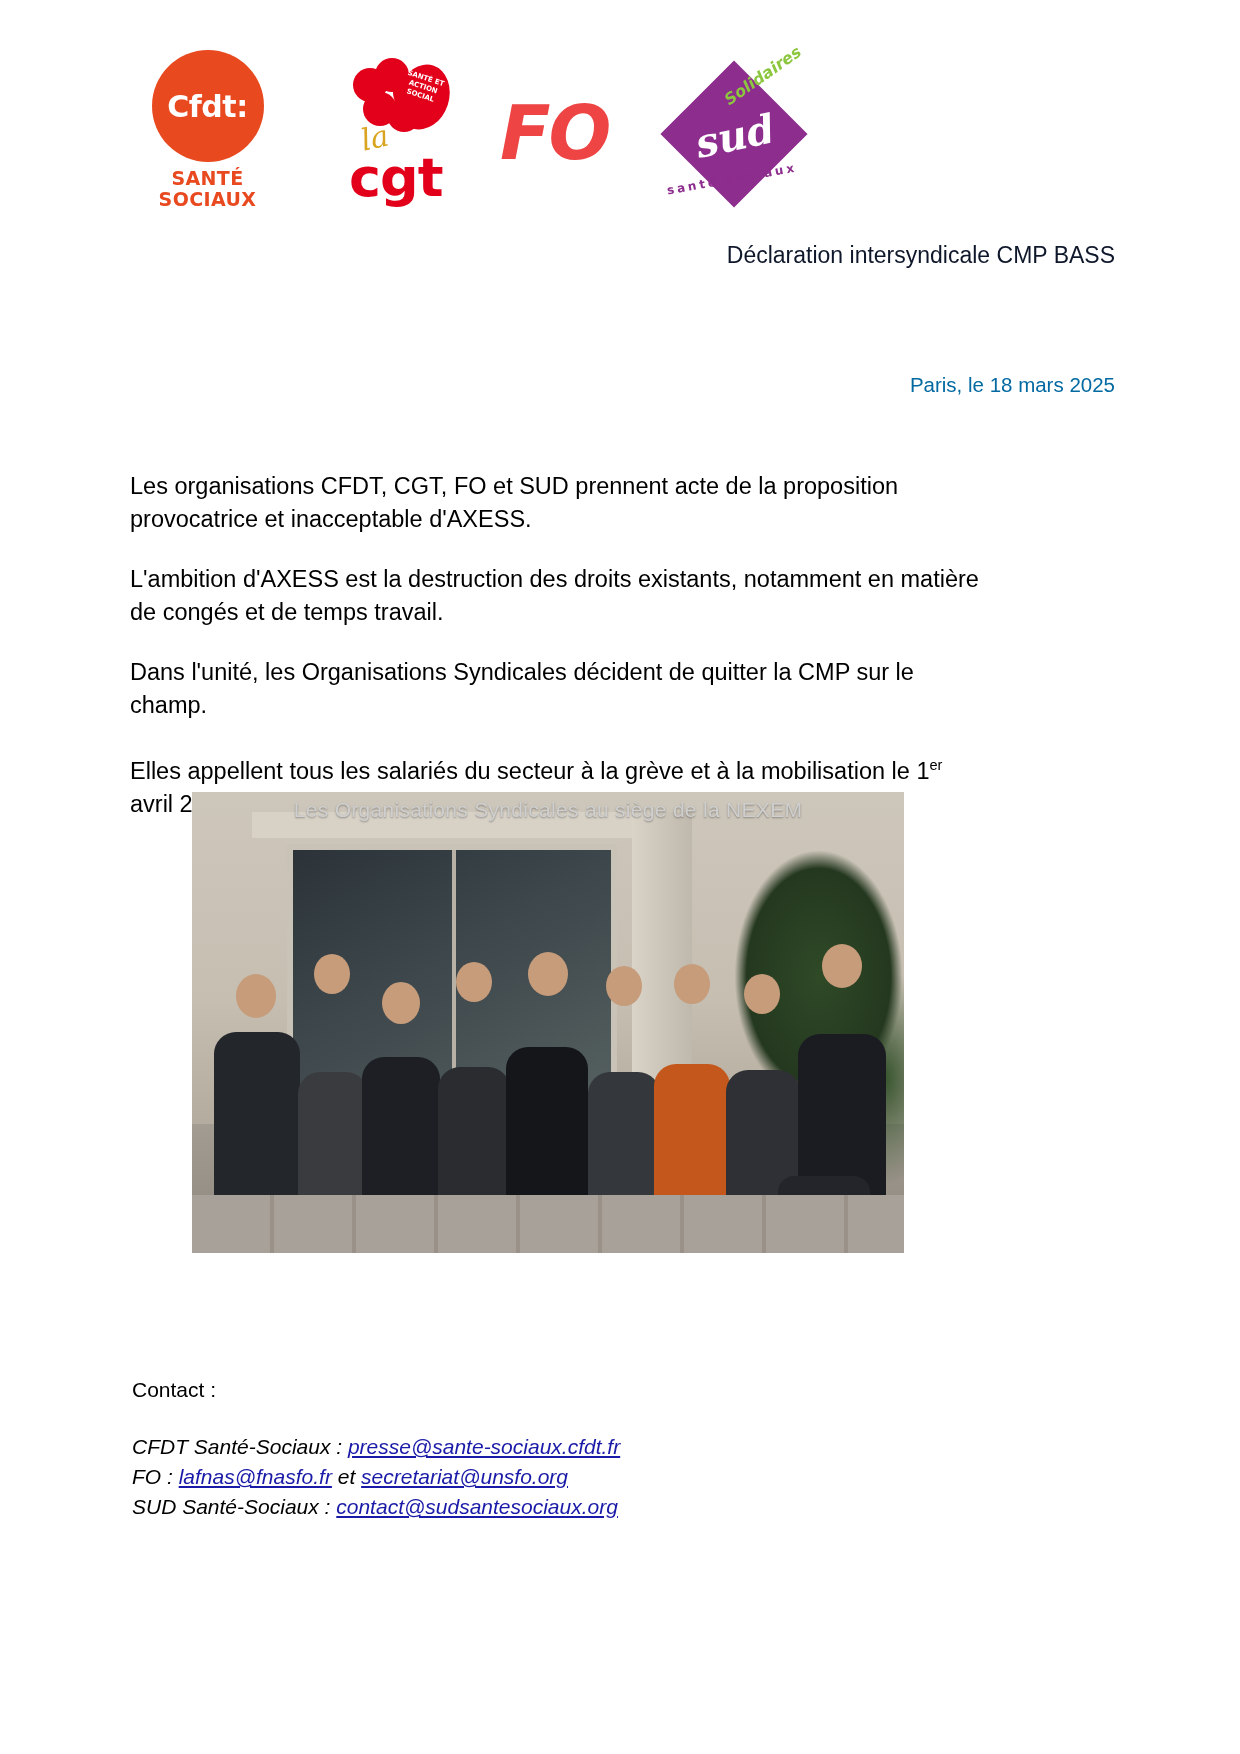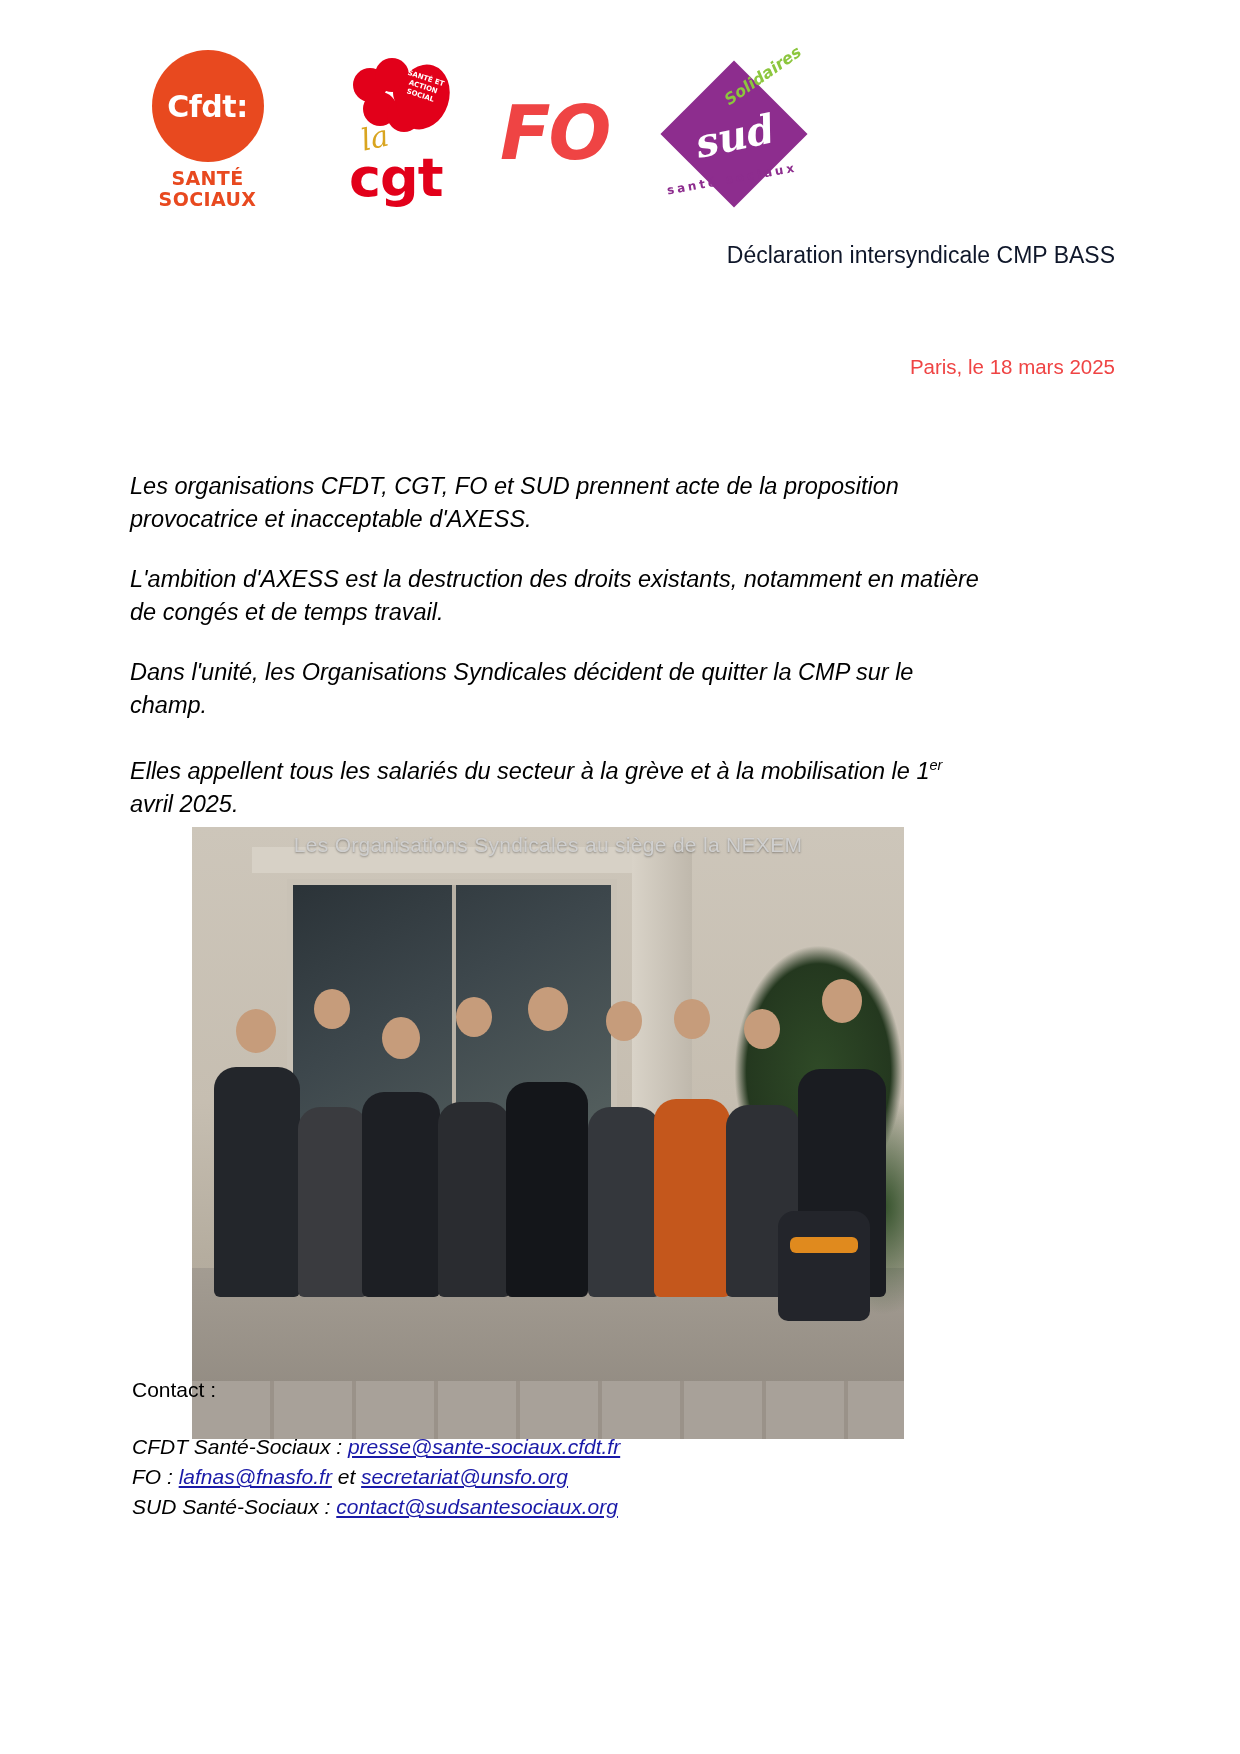--- a/index.html
+++ b/index.html
@@ -206,54 +206,53 @@
     position: absolute;
     top: 240px;
     right: 125px;
     text-align: right;
     font-size: 23px;
     line-height: 30px;
     color: #0f172a;
   }
   .doc-date {
     position: absolute;
-    top: 352px;
+    top: 370px;
     right: 125px;
     text-align: right;
     font-size: 20.5px;
     line-height: 30px;
-    color: #ef4444;
+    color: #0369a1;
   }
 
   
   .body-text {
     position: absolute;
     top: 470px;
     left: 130px;
     width: 860px;
     font-size: 23.5px;
     line-height: 33px;
     color: #000000;
-    font-style: italic;
   }
   .body-text p {
     margin: 0 0 27px 0;
   }
   .body-text sup {
     font-size: 0.62em;
     vertical-align: super;
   }
 
   
   .photo-wrap {
     position: absolute;
-    top: 827px;
+    top: 792px;
     left: 192px;
     width: 712px;
-    height: 612px;
+    height: 461px;
     overflow: hidden;
     background: #15803d;
   }
   .photo {
     position: absolute;
     inset: 0;
     background:
       
       radial-gradient(ellipse 120px 180px at 88% 40%, #2f4a27 0%, #24381f 60%, rgba(36,56,31,0) 70%),
       radial-gradient(ellipse 90px 150px at 97% 62%, #33512a 0%, rgba(51,81,42,0) 72%),

